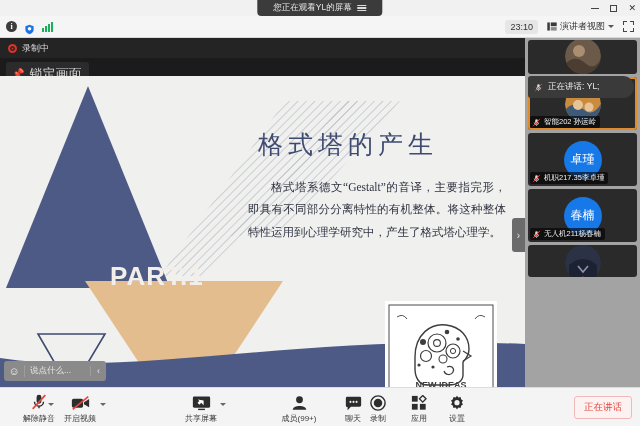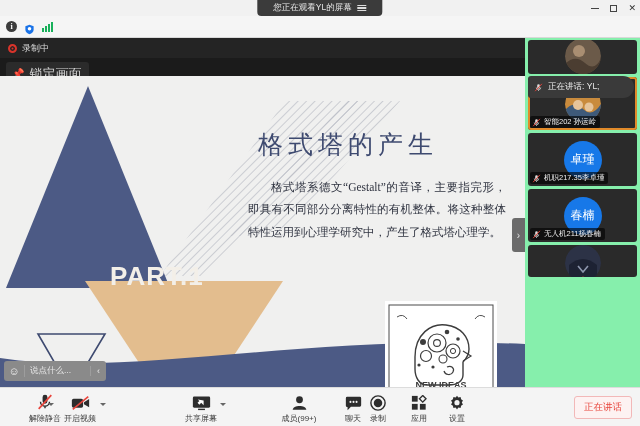--- a/index.html
+++ b/index.html
@@ -95,21 +95,21 @@
   .chat-col { width:16px; border-left:1px solid #9d9d9d; color:#e8e8e8;
     font-size:9px; display:flex; align-items:center; justify-content:center; }
 
   
   .stage-expander { position:absolute; right:0; top:180px; width:13px; height:34px;
     background:#6b6b6b; border-radius:3px 0 0 3px; color:#e0e0e0; font-size:10px;
     display:flex; align-items:center; justify-content:center; }
 
   
   .strip { position:absolute; left:525px; top:38px; width:115px; height:349px;
-    background:#86efac; padding:2px 3px; display:flex; flex-direction:column;
+    background:#a3a3a3; padding:2px 3px; display:flex; flex-direction:column;
     gap:3px; overflow:hidden; }
   .tile { position:relative; width:109px; height:53px; background:#2a2a2a;
     border-radius:3px; overflow:hidden; flex:0 0 auto; display:flex;
     align-items:center; justify-content:center; }
   .tile.active { outline:2px solid #e08a2a; outline-offset:-2px; }
   .tile.partial-top { height:34px; align-items:flex-end; }
   .tile.partial-bot { height:32px; align-items:flex-start; }
   .avatar-img { width:36px; height:36px; border-radius:50%; display:block; }
   .avatar-init { width:38px; height:38px; border-radius:50%; background:#1778e8;
     color:#fff; font-size:12px; display:flex; align-items:center;
@@ -167,20 +167,38 @@
   <div class="ztop">
     <div class="ztop-left">
       <span class="ic-info">i</span>
       <span class="ic-shield">
         <svg viewBox="0 0 16 16" width="11" height="11">
           <path d="M8 1 L14 3.2 V8 C14 11.6 11.3 14 8 15 C4.7 14 2 11.6 2 8 V3.2 Z" fill="#1a73e8"></path>
           <path d="M8 4.2 A2.6 2.6 0 1 0 8 9.4 A2.6 2.6 0 1 0 8 4.2" fill="#fff"></path>
         </svg>
       </span>
       <span class="ic-bars">
+          <i></i>
+          <i></i>
+          <i></i>
+          <i></i>
+        </span>
+    </div>
+    <div class="ztop-right">
+      <span class="timer">23:10</span>
+      <span class="viewsel">
+        <svg class="viewsel-ic" viewBox="0 0 16 14">
+          <rect x="0.5" y="0.5" width="4" height="13" fill="#3a3a3a"></rect>
+          <rect x="6" y="0.5" width="9.5" height="6" fill="#3a3a3a"></rect>
+          <rect x="6" y="8" width="9.5" height="5.5" fill="#8a8a8a"></rect>
+        </svg>
+        <span>演讲者视图</span>
+        <span class="caret"></span>
+      </span>
+      <span class="fullsc">
           <i></i>
           <i></i>
           <i></i>
           <i></i>
         </span>
     </div>
   </div>
 
   <div class="stage">
 
@@ -333,21 +351,21 @@
       <path d="M8 2 a2.3 2.3 0 0 1 2.3 2.3 v3.6 a2.3 2.3 0 0 1 -4.6 0 V4.3 A2.3 2.3 0 0 1 8 2" fill="#dcdcdc"></path>
       <path d="M4 8 a4 4 0 0 0 8 0" fill="none" stroke="#dcdcdc" stroke-width="1.3"></path>
       <line x1="8" y1="12" x2="8" y2="14" stroke="#dcdcdc" stroke-width="1.3"></line>
       <line x1="2" y1="14.5" x2="14" y2="1.5" stroke="#e8453c" stroke-width="1.7"></line>
     </svg>
     <span class="txt">正在讲话: YL;</span>
   </div>
 
   <div class="bottombar">
 
-    <div class="bb-item" style="left:22px">
+    <div class="bb-item" style="left:16px">
       <span class="bb-ic">
         <svg viewBox="0 0 20 20" width="18" height="18">
           <path d="M10 2 a2.7 2.7 0 0 1 2.7 2.7 v4.6 a2.7 2.7 0 0 1 -5.4 0 V4.7 A2.7 2.7 0 0 1 10 2" fill="#2d2d2d"></path>
           <path d="M5 9.6 a5 5 0 0 0 10 0" fill="none" stroke="#2d2d2d" stroke-width="1.6"></path>
           <line x1="10" y1="14.6" x2="10" y2="17" stroke="#2d2d2d" stroke-width="1.6"></line>
           <line x1="3" y1="17.6" x2="17" y2="2.4" stroke="#e8453c" stroke-width="1.9"></line>
         </svg>
       </span>
       <span class="bb-lbl">解除静音</span>
     </div>

